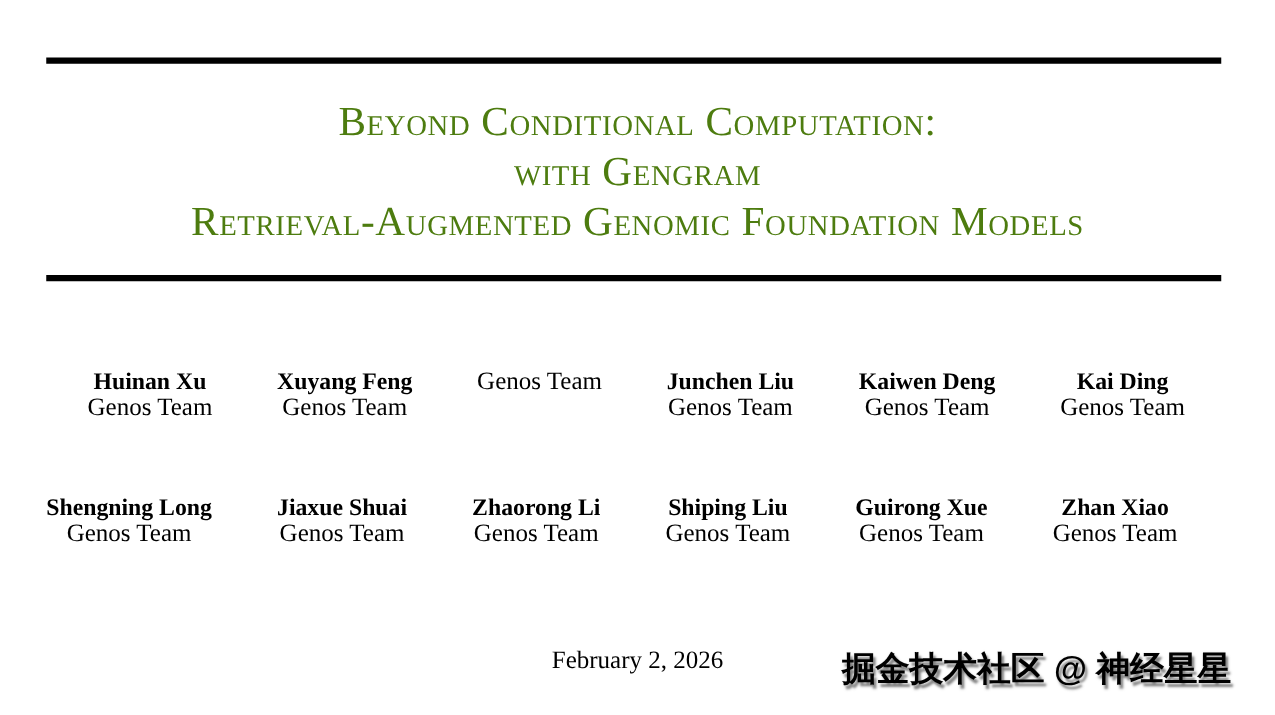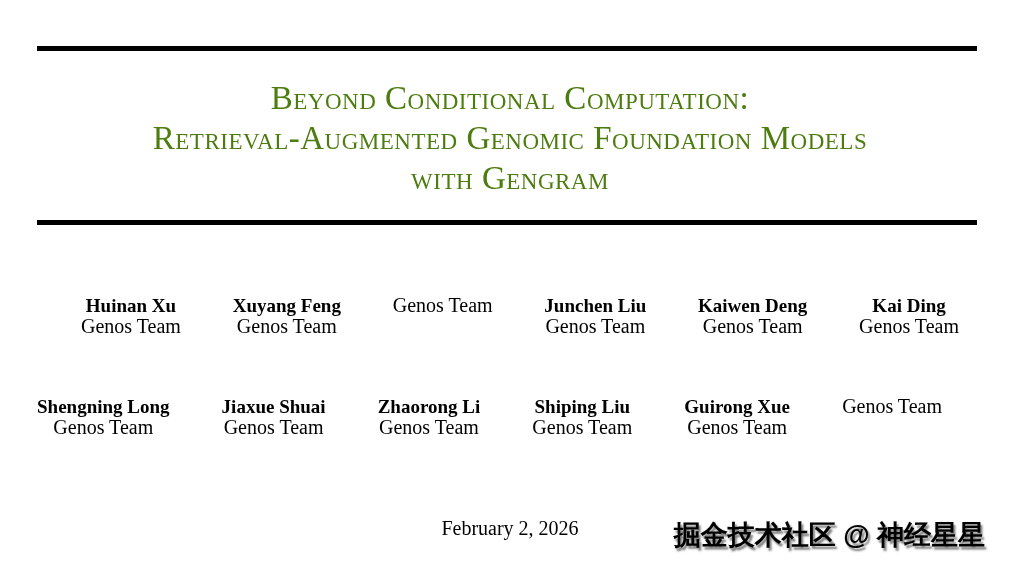--- a/index.html
+++ b/index.html
@@ -39,21 +39,21 @@
     color: #4d7c0f;
   }
   .authors-row {
     position: absolute;
     display: flex;
     justify-content: space-between;
     align-items: flex-start;
   }
   .authors-row-1 {
     top: 295px;
-    left: 81px;
+    left: 70px;
     width: 878px;
   }
   .authors-row-2 {
     top: 396px;
     left: 37px;
     width: 905px;
   }
   .author {
     text-align: center;
     white-space: nowrap;
@@ -99,22 +99,22 @@
 </style>
 </head>
 <body>
 
 <div class="page">
 
   <div class="rule rule-top"></div>
 
   <div class="title">
     <div>Beyond Conditional Computation:</div>
+    <div>with Gengram</div>
     <div>Retrieval-Augmented Genomic Foundation Models</div>
-    <div>with Gengram</div>
   </div>
 
   <div class="rule rule-bottom"></div>
 
   <div class="authors-row authors-row-1">
       <div class="author">
         <div class="author-name">Huinan Xu</div>
         <div class="author-affil">Genos Team</div>
       </div>
       <div class="author">
@@ -153,20 +153,21 @@
       </div>
       <div class="author">
         <div class="author-name">Shiping Liu</div>
         <div class="author-affil">Genos Team</div>
       </div>
       <div class="author">
         <div class="author-name">Guirong Xue</div>
         <div class="author-affil">Genos Team</div>
       </div>
       <div class="author">
+        <div class="author-name">Zhan Xiao</div>
         <div class="author-affil">Genos Team</div>
       </div>
     </div>
 
   <div class="date">February 2, 2026</div>
 
   <div class="watermark">掘金技术社区 @ 神经星星</div>
 
 </div>
 

